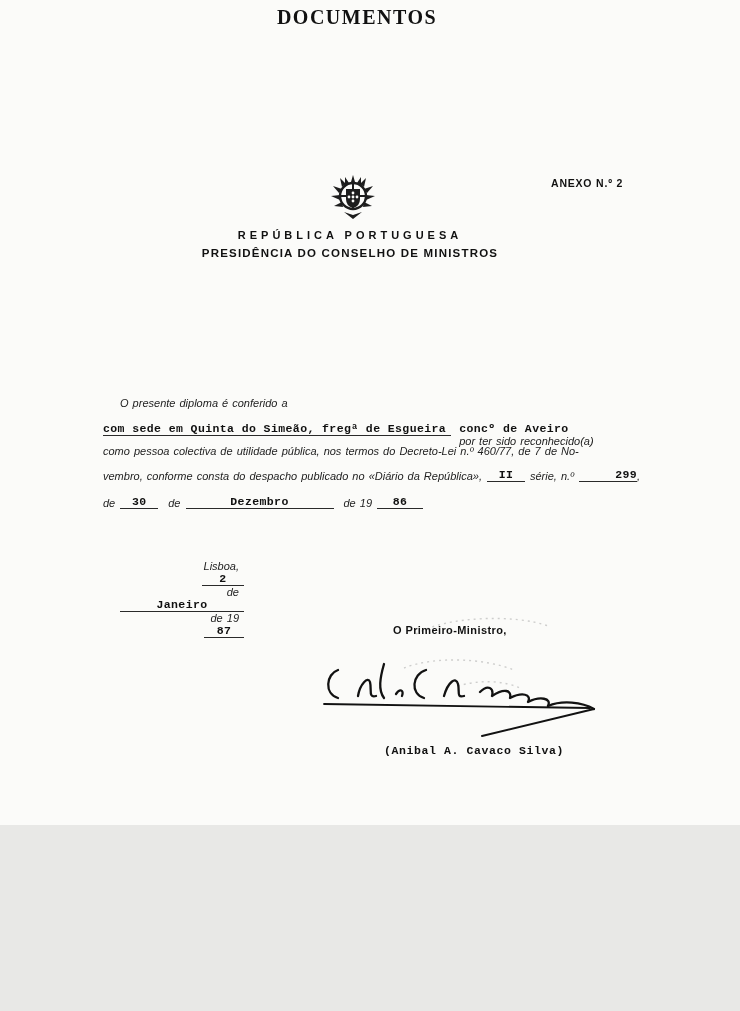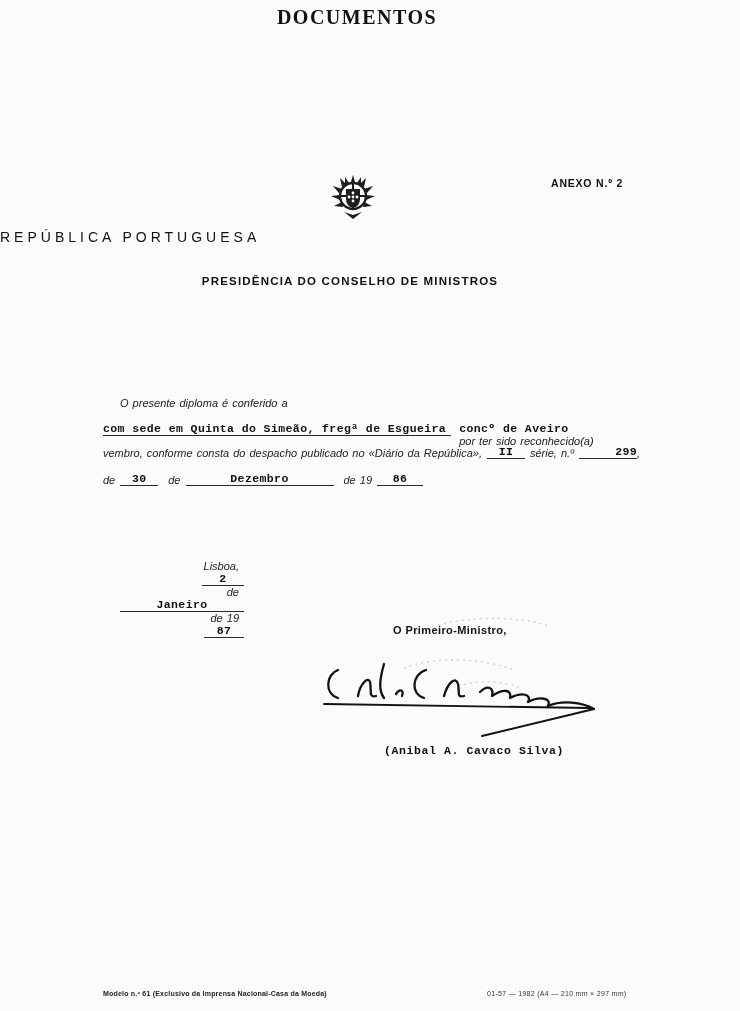--- a/index.html
+++ b/index.html
@@ -1,39 +1,39 @@
 <!DOCTYPE html>
 <html><head>
 <meta charset="utf-8">
 <style>
   * { margin:0; padding:0; box-sizing:border-box; }
   html,body { background:#e8e8e6; }
   .page {
-    position:relative; width:740px; height:1011px; margin:0 auto;
+    position:relative; width:740px; height:825px; margin:0 auto;
     background:#fbfbf9; overflow:hidden; color:#1c1c1c;
     font-family:"Liberation Sans", sans-serif;
   }
   
   .doc-title {
     position:absolute; top:6px; left:0; width:714px; text-align:center;
     font-family:"Liberation Serif", serif; font-weight:bold; font-size:20px;
     letter-spacing:1.5px; color:#111;
   }
   .annex {
     position:absolute; left:551px; top:177px;
     font-size:10.5px; font-weight:bold; letter-spacing:0.8px; color:#111;
   }
   .emblem { position:absolute; left:330px; top:174px; }
   .republic {
-    position:absolute; top:229px; left:0; width:700px; 
-    font-size:14px; font-weight:normal; letter-spacing:4px; color:#111;
+    position:absolute; top:229px; left:0; width:700px; text-align:center;
+    font-size:11px; font-weight:bold; letter-spacing:4px; color:#111;
   }
   .presidency {
     position:absolute; top:247px; left:0; width:700px; text-align:center;
-    font-size:11.5px; font-weight:bold; letter-spacing:1.2px; color:#111;margin-top:28px;
+    font-size:11.5px; font-weight:bold; letter-spacing:1.2px; color:#111;
   }
   
   .body-block { position:absolute; left:103px; top:397px; width:537px; }
   .row { display:flex; align-items:flex-end; margin-bottom:13px; white-space:nowrap; }
   .printed { font-style:italic; font-size:11px; color:#222; word-spacing:1px; }
   .typed {
     font-family:"Liberation Mono", monospace; font-weight:bold;
     font-size:11.5px; color:#101010; letter-spacing:0.4px;
   }
   .u { border-bottom:1.2px solid #2a2a2a; }
@@ -124,20 +124,23 @@
     </div>
 
     <div class="row" style="margin-bottom:9px;">
       <span class="typed u gap-r">com sede em Quinta do Simeão, fregª de Esgueira</span>
       <span class="insert-stack">
         <span class="typed">concº de Aveiro</span>
         <span class="printed">por ter sido reconhecido(a)</span>
       </span>
     </div>
 
+    <div class="row line3">
+      <span class="printed">como pessoa colectiva de utilidade pública, nos termos do Decreto-Lei n.º 460/77, de 7 de No-</span>
+    </div>
 
     <div class="row">
       <span class="printed gap-r">vembro, conforme consta do despacho publicado no «Diário da República»,</span>
       <span class="typed u blank" style="min-width:38px;">II</span>
       <span class="printed gap-l gap-r">série, n.º</span>
       <span class="typed u blank" style="min-width:58px;text-align:right;">299</span>
       <span class="printed">,</span>
     </div>
 
     <div class="row">

